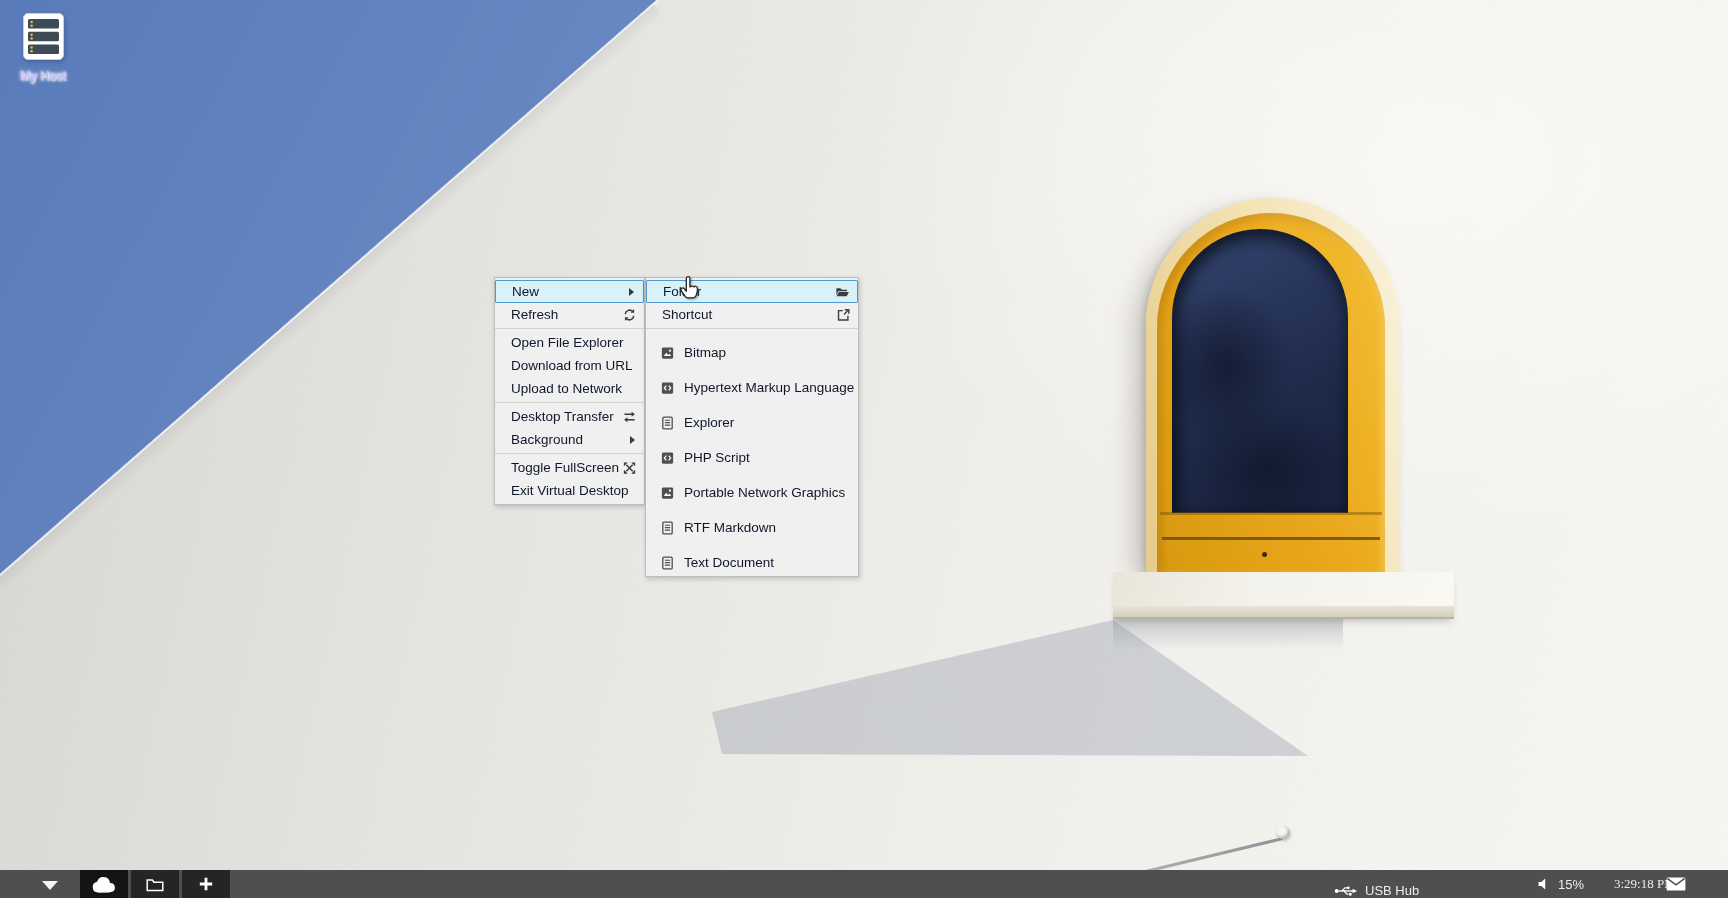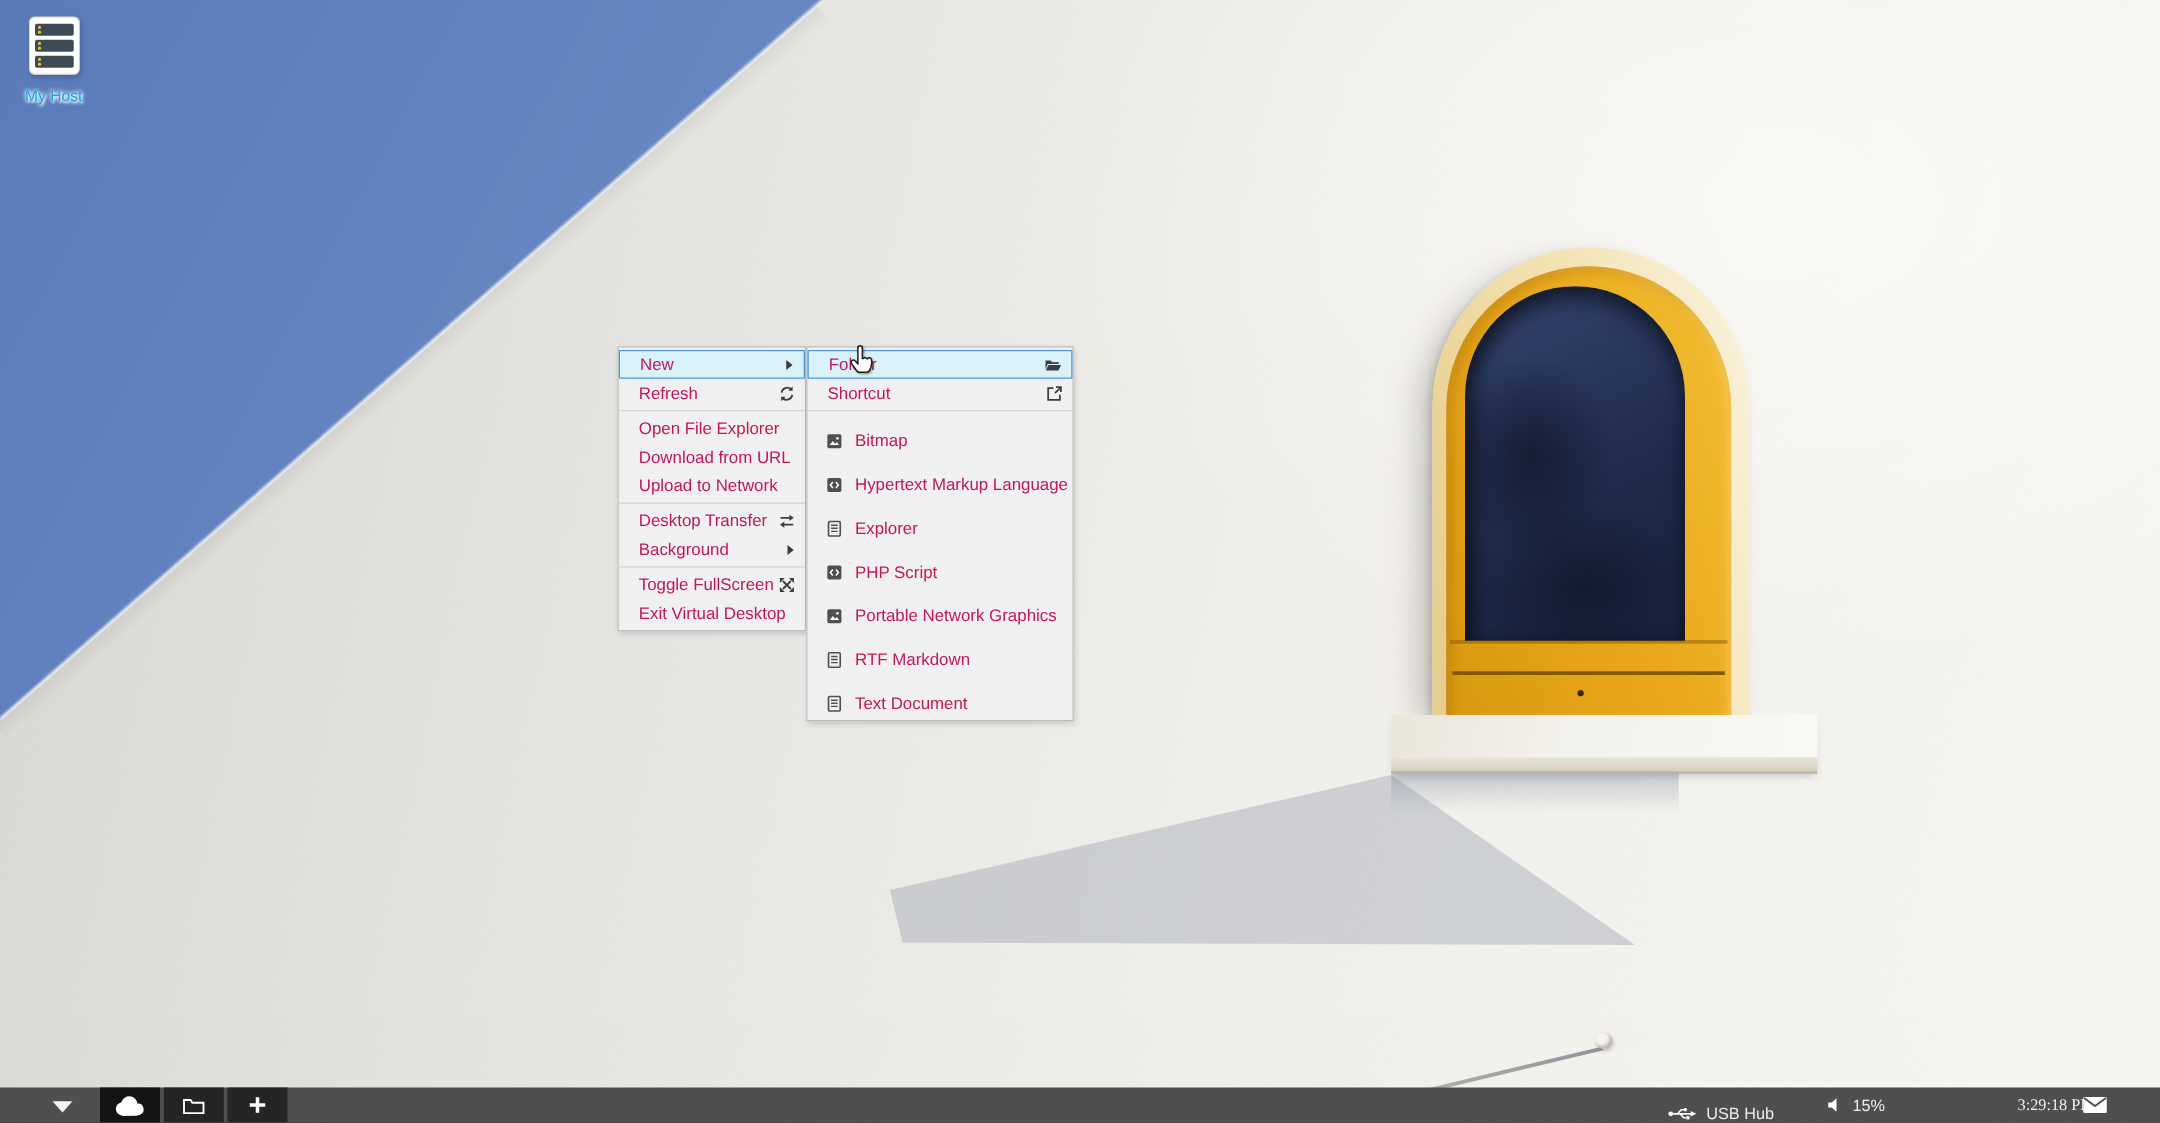--- a/index.html
+++ b/index.html
@@ -57,30 +57,30 @@
 
   .antenna-knob{position:absolute;left:1276px;top:826px;width:14px;height:13px;border-radius:50%;z-index:5;
        background:#f6f4ee;box-shadow:inset -2px -2px 3px rgba(120,115,100,.5),1px 2px 3px rgba(120,125,135,.4);}
   .antenna-rod{position:absolute;left:1033px;top:837px;width:250px;height:3px;z-index:5;
        background:linear-gradient(to right,rgba(72,78,90,.28),rgba(72,78,90,.58));
        transform-origin:100% 50%;transform:rotate(-13.5deg);border-radius:2px;}
 
   
   .desk-icon{position:absolute;left:12px;top:13px;width:62px;z-index:12;text-align:center;}
   .desk-icon .tile{width:41px;height:47px;margin:0 auto;filter:drop-shadow(1px 2px 2px rgba(40,50,80,.35));}
-  .desk-icon .lab{margin-top:5px;font-size:12.5px;color:#0ea5e9;
+  .desk-icon .lab{margin-top:5px;font-size:12.5px;color:#c4b5fd;
        text-shadow:0 0 3px #fff,0 0 4px #fff,1px 1px 2px rgba(255,255,255,.95);}
 
   
   .menu{position:absolute;background:#f0f0f0;border:1px solid #bdbdbd;z-index:20;
         box-shadow:1px 2px 5px rgba(0,0,0,.18);padding:2px 0;box-sizing:border-box;}
   .menu-main{left:494px;top:277px;width:151px;}
   .menu-sub{left:645px;top:277px;width:214px;z-index:21;}
   .mi{position:relative;height:23px;line-height:23px;padding:0 26px 0 16px;
-      font-size:13.5px;color:#be185d;white-space:nowrap;box-sizing:border-box;cursor:default;}
+      font-size:13.5px;color:#0f172a;white-space:nowrap;box-sizing:border-box;cursor:default;}
   .mi.icon-left{padding-left:38px;margin-top:12px;}
   .mi.hl{background:#d9f2f9;border:1px solid #4e97cf;border-radius:1px;line-height:21px;}
   .sep{border-top:1px solid #d2d2d2;margin:2px 0;height:0;}
   .ric{position:absolute;right:7px;top:50%;transform:translateY(-50%);
        width:15px;height:15px;color:#3d3d3d;}
   .lic{position:absolute;left:14px;top:50%;transform:translateY(-50%);
        width:15px;height:15px;color:#4f4f4f;}
   .arr{position:absolute;right:9px;top:50%;transform:translateY(-50%);
        width:0;height:0;border-left:5px solid #3a3a3a;
        border-top:4px solid transparent;border-bottom:4px solid transparent;}
@@ -93,21 +93,21 @@
   .taskbar{position:absolute;left:0;bottom:0;width:1728px;height:28px;background:#4f4f4f;z-index:30;
            color:#ececec;font-size:13px;}
   .tb-chevron{position:absolute;left:42px;top:11px;width:0;height:0;cursor:pointer;
        border-top:9px solid #f4f4f4;border-left:8px solid transparent;border-right:8px solid transparent;}
   .tb-app{position:absolute;top:0;height:28px;width:48px;display:flex;align-items:center;justify-content:center;cursor:pointer;}
   .tb-app.a1{left:80px;background:#141414;}
   .tb-app.a2{left:131px;background:#252525;}
   .tb-app.a3{left:182px;background:#252525;}
   .tb-right-item{position:absolute;top:0;height:28px;display:flex;align-items:center;gap:7px;}
   .tb-usb{left:1334px;align-items:flex-end;}
-  .tb-vol{left:1461px;}
+  .tb-vol{left:1537px;}
   .tb-clock{left:1614px;font-family:Liberation Serif, serif;}
   .tb-mail{left:1666px;cursor:pointer;}
 </style>
 </head>
 <body>
 
 <svg width="0" height="0" style="position:absolute">
   <defs>
     <symbol id="i-refresh" viewBox="0 0 16 16">
       <path d="M3.4 7A4.8 4.8 0 0 1 11.5 4.2" fill="none" stroke="currentColor" stroke-width="1.6"></path>

